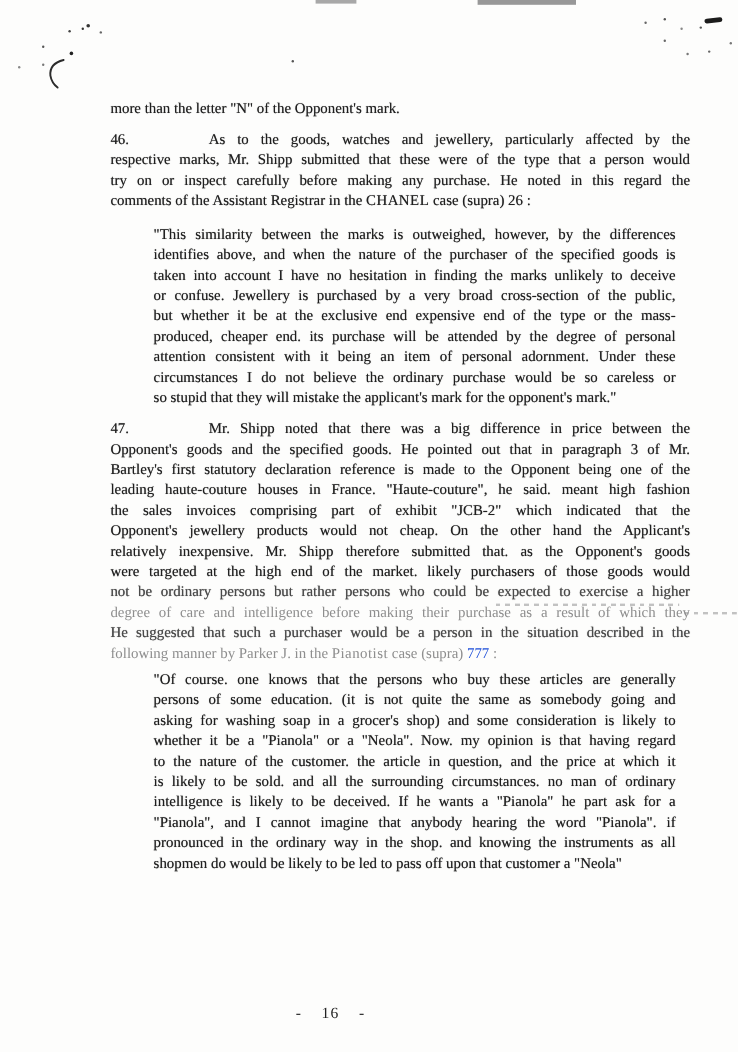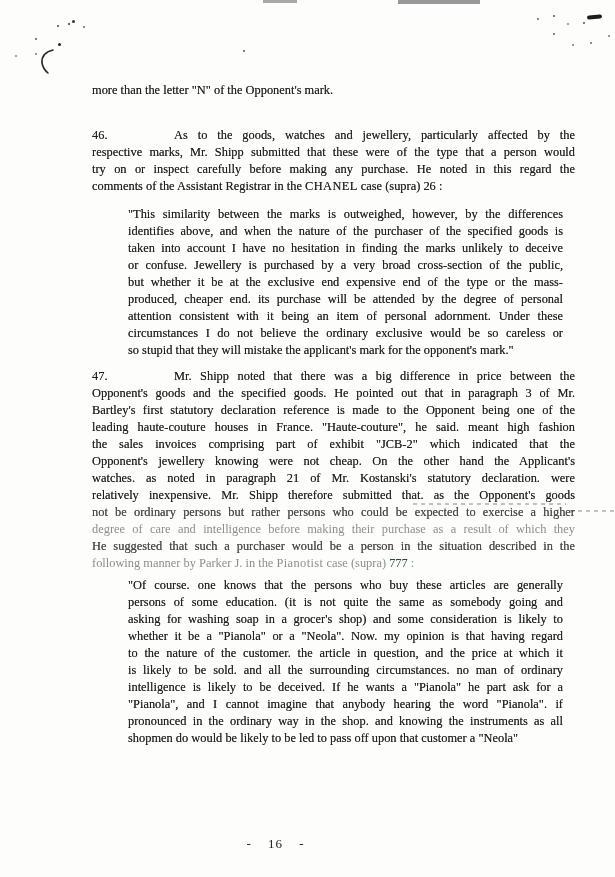--- a/index.html
+++ b/index.html
@@ -16,35 +16,35 @@
     position: absolute;
     left: 92px;
     top: 82px;
     width: 483px;
     font-size: 12.4px;
     line-height: 17px;
     text-shadow: 0 0 0.6px rgba(25,25,25,0.65);
   }
   .block { position: relative; }
   .block.quote { margin-left: 36px; margin-right: 12px; }
-  .content .block:nth-child(2) { margin-top: 28px; }
+  .content .block:nth-child(2) { margin-top: 9px; }
   .content .block:nth-child(3) { margin-top: 11px; }
   .content .block:nth-child(4) { margin-top: 9px; }
   .content .block:nth-child(5) { margin-top: 5px; }
   .ln {
     position: relative;
     text-align: justify;
     text-align-last: justify;
     white-space: normal;
   }
   .ln:last-child { text-align-last: left; }
   .block.para .ln.first { padding-left: 82px; }
   .num { position: absolute; left: 0; top: 0; }
   .b { font-weight: normal; letter-spacing: 0.4px; }
-  .faint { color: #14532d; text-shadow: none; }
+  .faint { color: #1d4ed8; text-shadow: none; }
   
   .content .block:nth-child(4) .ln:nth-child(10),
   .content .block:nth-child(4) .ln:nth-child(12) {
     color: #8e8e8e;
     text-shadow: none;
     filter: blur(0.3px);
   }
   .content .block:nth-child(4) .ln:nth-child(9),
   .content .block:nth-child(4) .ln:nth-child(11) {
     color: #4a4a4a;
@@ -124,32 +124,32 @@
         <div class="ln"><span>comments of the Assistant Registrar in the </span><span class="b">CHANEL</span><span> case (supra) 26 :</span></div>
       </div>
       <div class="block quote">
         <div class="ln"><span>"This similarity between the marks is outweighed, however, by the differences</span></div>
         <div class="ln"><span>identifies above, and when the nature of the purchaser of the specified goods is</span></div>
         <div class="ln"><span>taken into account I have no hesitation in finding the marks unlikely to deceive</span></div>
         <div class="ln"><span>or confuse.  Jewellery is purchased by a very broad cross-section of the public,</span></div>
         <div class="ln"><span>but whether it be at the exclusive end expensive end of the type or the mass-</span></div>
         <div class="ln"><span>produced, cheaper end. its purchase will be attended by the degree of personal</span></div>
         <div class="ln"><span>attention consistent with it being an item of personal adornment.  Under these</span></div>
-        <div class="ln"><span>circumstances I do not believe the ordinary exclusive would be so careless or</span></div>
+        <div class="ln"><span>circumstances I do not believe the ordinary purchase would be so careless or</span></div>
         <div class="ln"><span>so stupid that they will mistake the applicant's mark for the opponent's mark."</span></div>
       </div>
       <div class="block para">
         <div class="ln first"><span class="num">47.</span><span>Mr. Shipp noted that there was a big difference in price between the</span></div>
         <div class="ln"><span>Opponent's goods and the specified goods.  He pointed out that in paragraph 3 of Mr.</span></div>
         <div class="ln"><span>Bartley's first statutory declaration reference is made to the Opponent being one of the</span></div>
         <div class="ln"><span>leading haute-couture houses in France.  "Haute-couture", he said. meant high fashion</span></div>
         <div class="ln"><span>the sales invoices comprising part of exhibit "JCB-2" which indicated that the</span></div>
-        <div class="ln"><span>Opponent's jewellery knowing were not cheap.  On the other hand the Applicant's</span></div>
-        <div class="ln"><span>watches. as noted in paragraph 21 of Mr. Kostanski's statutory declaration. were</span></div>
+        <div class="ln"><span>Opponent's jewellery products would not cheap.  On the other hand the Applicant's</span></div>
         <div class="ln"><span>relatively inexpensive.  Mr. Shipp therefore submitted that. as the Opponent's goods</span></div>
+        <div class="ln"><span>were targeted at the high end of the market. likely purchasers of those goods would</span></div>
         <div class="ln"><span>not be ordinary persons but rather persons who could be expected to exercise a higher</span></div>
         <div class="ln"><span>degree of care and intelligence before making their purchase as a result of which they</span></div>
         <div class="ln"><span>He suggested that such a purchaser would be a person in the situation described in the</span></div>
         <div class="ln"><span>following manner by Parker J. in the </span><span class="b">Pianotist</span><span> case (supra) </span><span class="faint">777</span><span> :</span></div>
       </div>
       <div class="block quote">
         <div class="ln"><span>"Of course. one knows that the persons who buy these articles are generally</span></div>
         <div class="ln"><span>persons of some education. (it is not quite the same as somebody going and</span></div>
         <div class="ln"><span>asking for washing soap in a grocer's shop) and some consideration is likely to</span></div>
         <div class="ln"><span>whether it be a "Pianola" or a "Neola".  Now. my opinion is that having regard</span></div>

